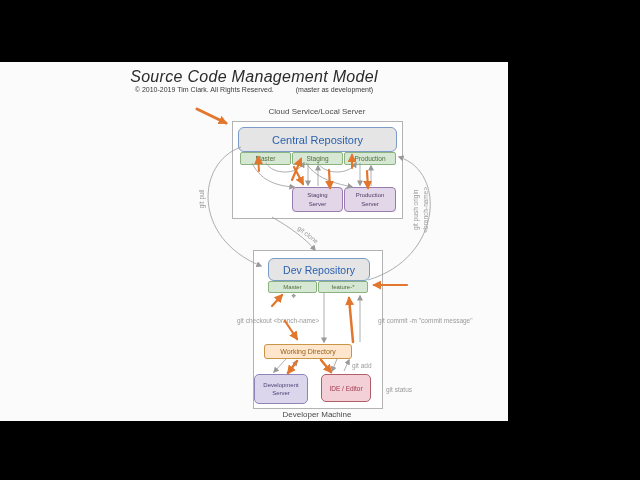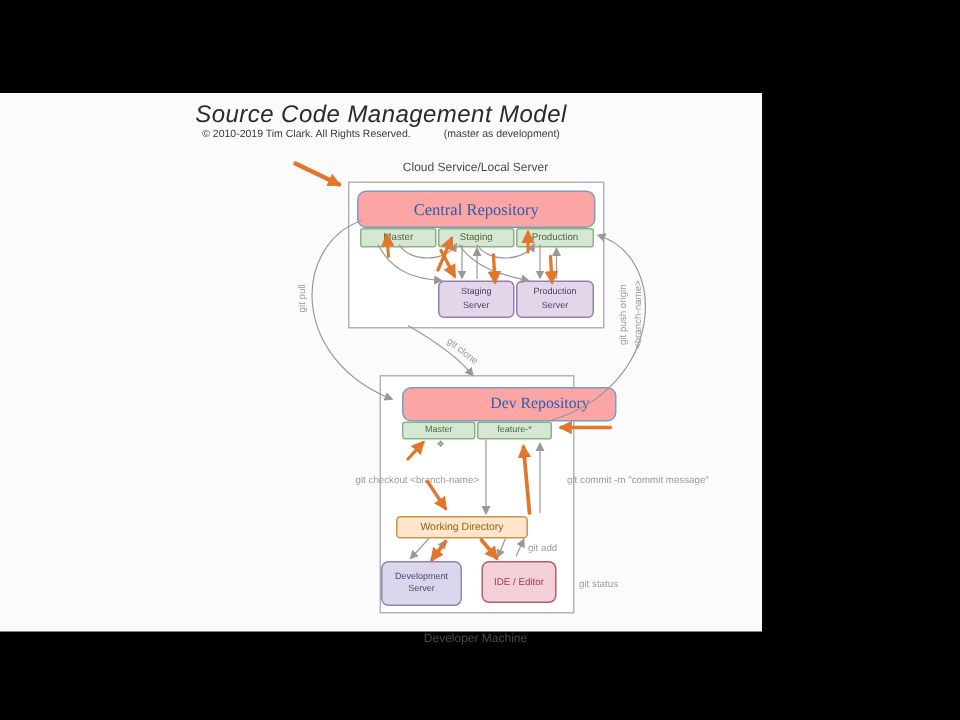--- a/index.html
+++ b/index.html
@@ -13,22 +13,22 @@
     left:0;right:0;top:6px;text-align:center;font-size:16px;font-style:italic;
     color:#2b2b2b;letter-spacing:.3px;
   }
   .subtitle{
     left:0;right:0;top:24px;display:flex;justify-content:center;gap:22px;
     font-size:7px;color:#3a3a3a;
   }
   .groupbox{border:1px solid #b3b3b3;background:#ffffff;}
   .grouplabel{font-size:8px;color:#4a4a4a;}
   .repo{
-    background:#fca5a5;border:1px solid #7a9cc6;border-radius:6px;
-    color:#2a5fae;display:flex;align-items:center;justify-content:center;font-family:Liberation Serif, serif;
+    background:#e5e5e5;border:1px solid #7a9cc6;border-radius:6px;
+    color:#2a5fae;display:flex;align-items:center;justify-content:center;
   }
   .branch{
     background:#d6e8d3;border:1px solid #8ab37f;border-radius:2px;
     color:#4e6b3c;display:flex;align-items:center;justify-content:center;
     font-size:6.5px;
   }
   .server{
     background:#e2d6e9;border:1px solid #9a7bb0;border-radius:4px;
     color:#4f3b63;display:flex;align-items:center;justify-content:center;
     font-size:6px;text-align:center;line-height:1.35;
@@ -72,23 +72,23 @@
   <div class="abs branch" style="left:240px;top:90px;width:49px;height:11px;">Master</div>
   <div class="abs branch" style="left:292px;top:90px;width:49px;height:11px;">Staging</div>
   <div class="abs branch" style="left:344px;top:90px;width:50px;height:11px;">Production</div>
 
   <div class="abs server" style="left:292px;top:125px;width:49px;height:23px;white-space:pre-line;">Staging
 Server</div>
   <div class="abs server" style="left:344px;top:125px;width:50px;height:23px;white-space:pre-line;">Production
 Server</div>
 
   <div class="abs groupbox" style="left:253px;top:188px;width:128px;height:157px;"></div>
-  <div class="abs grouplabel" style="left:253px;top:348px;width:128px;text-align:center;margin-top:11px;">Developer Machine</div>
+  <div class="abs grouplabel" style="left:253px;top:348px;width:128px;text-align:center;">Developer Machine</div>
 
-  <div class="abs repo" style="left:268px;top:196px;width:100px;height:21px;font-size:10.5px;padding-left:41px;">Dev Repository</div>
+  <div class="abs repo" style="left:268px;top:196px;width:100px;height:21px;font-size:10.5px;">Dev Repository</div>
 
   <div class="abs branch" style="left:268px;top:219px;width:47px;height:10px;font-size:6px;">Master</div>
   <div class="abs branch" style="left:318px;top:219px;width:48px;height:10px;font-size:6px;">feature-*</div>
 
   <div class="abs moveicon" style="left:291px;top:230px;">❖</div>
 
   <div class="abs wdir" style="left:264px;top:282px;width:86px;height:13px;">Working Directory</div>
 
   <div class="abs devsrv" style="left:254px;top:312px;width:52px;height:28px;white-space:pre-line;">Development
 Server</div>

